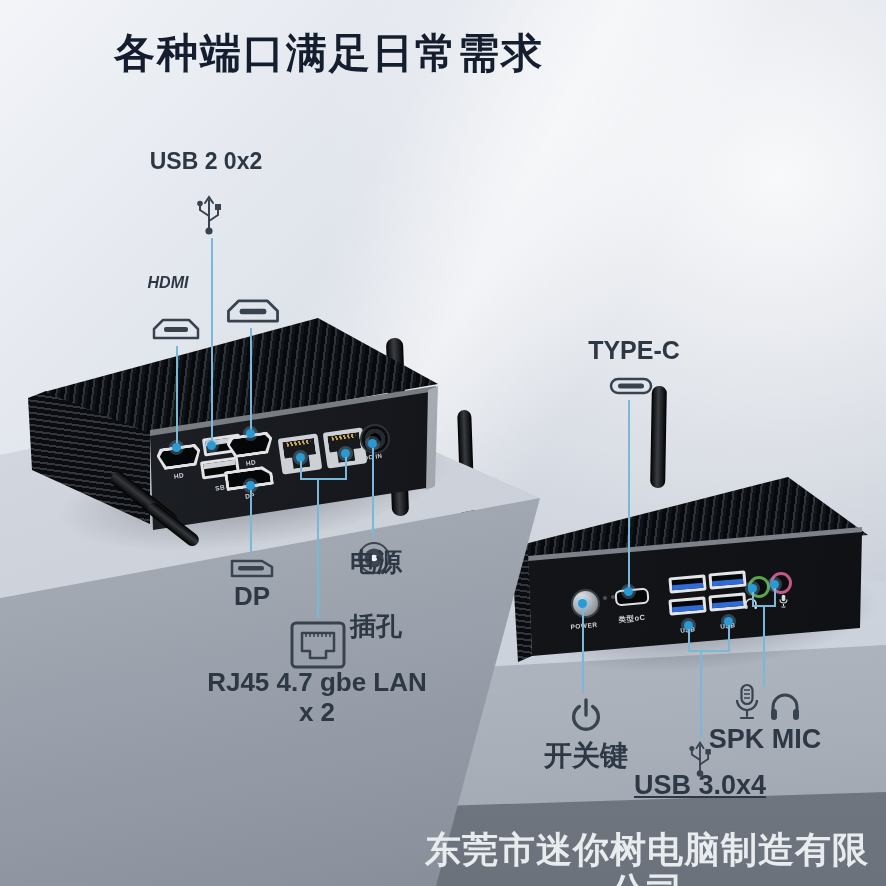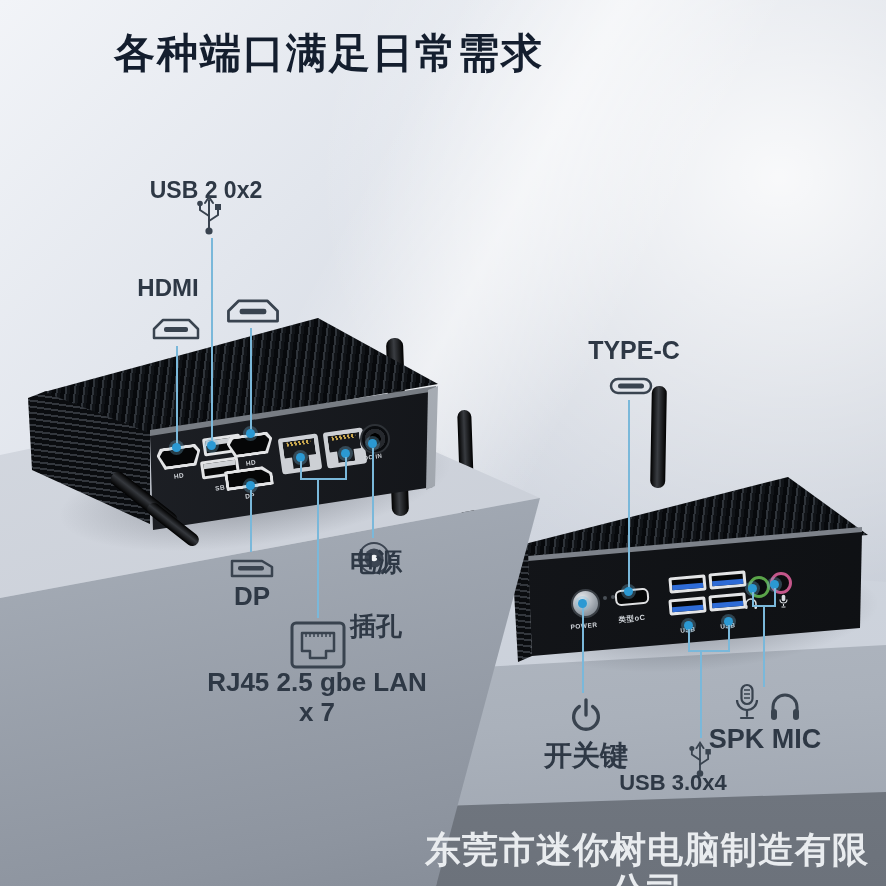--- a/index.html
+++ b/index.html
@@ -153,36 +153,36 @@
 <div class="abs" style="left:104px;top:492px;width:80px;height:15px;border-radius:7px;transform:rotate(38deg);
             background:linear-gradient(180deg,#000,#35383d 45%,#000);"></div>
 <div class="abs" style="left:142px;top:518px;width:62px;height:13px;border-radius:7px;transform:rotate(38deg);
             background:linear-gradient(180deg,#000,#35383d 45%,#000);"></div>
 
 <div class="lbl" style="left:114px;top:30px;width:480px;text-align:left;font-size:41px;font-weight:800;
             color:#141e2e;letter-spacing:2px;">各种端口满足日常需求</div>
 <div class="lbl" style="left:408px;top:829px;width:478px;font-size:36px;font-weight:700;color:#e9ecef;
             letter-spacing:1px;">东莞市迷你树电脑制造有限公司</div>
 
-<div class="lbl" style="left:140px;top:177px;width:132px;font-size:23px;">USB 2 0x2</div>
+<div class="lbl" style="left:140px;top:148px;width:132px;font-size:23px;">USB 2 0x2</div>
 <svg class="abs" style="left:192px;top:194px;" width="34" height="42" viewBox="0 0 34 42">
   <g stroke="#39434f" stroke-width="2" fill="none" stroke-linecap="round">
     <path d="M17 37 V6"></path>
       <path d="M13 9 L17 3 L21 9"></path>
     <path d="M17 22 L8 16 V12"></path>
       <path d="M17 27 L26 21 V16"></path>
     </g>
   <circle cx="8" cy="9.5" r="2.8" fill="#39434f"></circle>
   <rect x="23" y="10" width="6" height="6" fill="#39434f"></rect>
   <circle cx="17" cy="37" r="3.6" fill="#39434f"></circle>
 </svg>
 <div class="lead" style="left:211px;top:238px;height:208px;"></div>
 <div class="dot" style="left:207px;top:441px;"></div>
 
-<div class="lbl" style="left:125px;top:274px;width:86px;font-size:24px;">HDMI</div>
+<div class="lbl" style="left:125px;top:274px;width:86px;font-size:16px;font-style:italic;">HDMI</div>
 <svg class="abs" style="left:150px;top:316px;" width="52" height="26" viewBox="0 0 52 26">
   <path d="M13 4 H39 L48 13 V22 H4 V13 Z" stroke="#39434f" stroke-width="2.5" fill="none" stroke-linejoin="round"></path>
   <rect x="14" y="11" width="24" height="5" rx="2" fill="#39434f"></rect>
 </svg>
 <div class="lead" style="left:176px;top:346px;height:98px;"></div>
 <div class="dot" style="left:172px;top:443px;"></div>
 
 <svg class="abs" style="left:224px;top:296px;" width="58" height="30" viewBox="0 0 52 26">
   <path d="M13 4 H39 L48 13 V22 H4 V13 Z" stroke="#39434f" stroke-width="2.5" fill="none" stroke-linejoin="round"></path>
   <rect x="14" y="11" width="24" height="5" rx="2" fill="#39434f"></rect>
@@ -220,21 +220,21 @@
 <div class="lead" style="left:300px;top:461px;height:19px;"></div>
 <div class="dot" style="left:341px;top:449px;"></div>
 <div class="lead" style="left:345px;top:457px;height:23px;"></div>
 <div class="leadh" style="left:300px;top:478px;width:47px;"></div>
 <div class="lead" style="left:317px;top:480px;height:138px;"></div>
 <svg class="abs" style="left:289px;top:620px;" width="58" height="50" viewBox="0 0 58 50">
   <rect x="3" y="3" width="52" height="44" rx="4" stroke="#39434f" stroke-width="3" fill="none"></rect>
   <path d="M13 13 H45 V31 H37 V38 H21 V31 H13 Z" stroke="#39434f" stroke-width="2.5" fill="none" stroke-linejoin="round"></path>
   <path d="M17 13 V17 M21 13 V17 M25 13 V17 M29 13 V17 M33 13 V17 M37 13 V17 M41 13 V17" stroke="#39434f" stroke-width="1.5"></path>
 </svg>
-<div class="lbl" style="left:197px;top:668px;width:240px;font-size:26px;font-weight:600;">RJ45 2.5 gbe LAN x 7</div>
+<div class="lbl" style="left:197px;top:668px;width:240px;font-size:26px;font-weight:600;">RJ45 4.7 gbe LAN x 2</div>
 
 <div class="dot" style="left:578px;top:599px;"></div>
 <div class="lead" style="left:582px;top:608px;height:85px;"></div>
 <svg class="abs" style="left:567px;top:696px;" width="38" height="40" viewBox="0 0 40 42">
   <path d="M13 11 a13 13 0 1 0 14 0" stroke="#39434f" stroke-width="3.5" fill="none" stroke-linecap="round"></path>
   <path d="M20 4 V20" stroke="#39434f" stroke-width="3.5" stroke-linecap="round"></path>
 </svg>
 <div class="lbl" style="left:535px;top:740px;width:102px;font-size:28px;">开关键</div>
 
 <div class="dot" style="left:748px;top:584px;"></div>
@@ -266,13 +266,13 @@
   <g stroke="#39434f" stroke-width="2" fill="none" stroke-linecap="round">
     <path d="M17 37 V6"></path>
       <path d="M13 9 L17 3 L21 9"></path>
     <path d="M17 22 L8 16 V12"></path>
       <path d="M17 27 L26 21 V16"></path>
     </g>
   <circle cx="8" cy="9.5" r="2.8" fill="#39434f"></circle>
   <rect x="23" y="10" width="6" height="6" fill="#39434f"></rect>
   <circle cx="17" cy="37" r="3.6" fill="#39434f"></circle>
 </svg>
-<div class="lbl" style="left:591px;top:770px;width:164px;font-size:22px;">USB 3.0x4</div>
+<div class="lbl" style="left:618px;top:770px;width:164px;font-size:27px;text-decoration:underline;">USB 3.0x4</div>
 
 </body></html>

